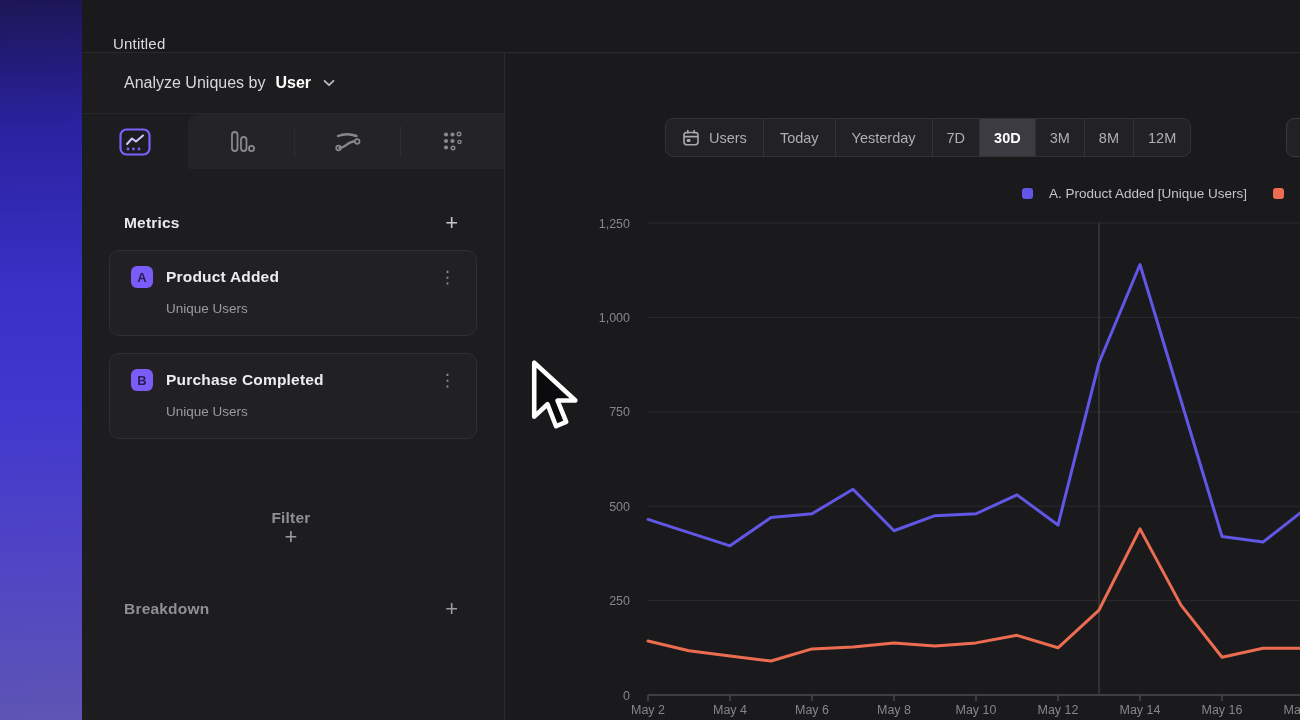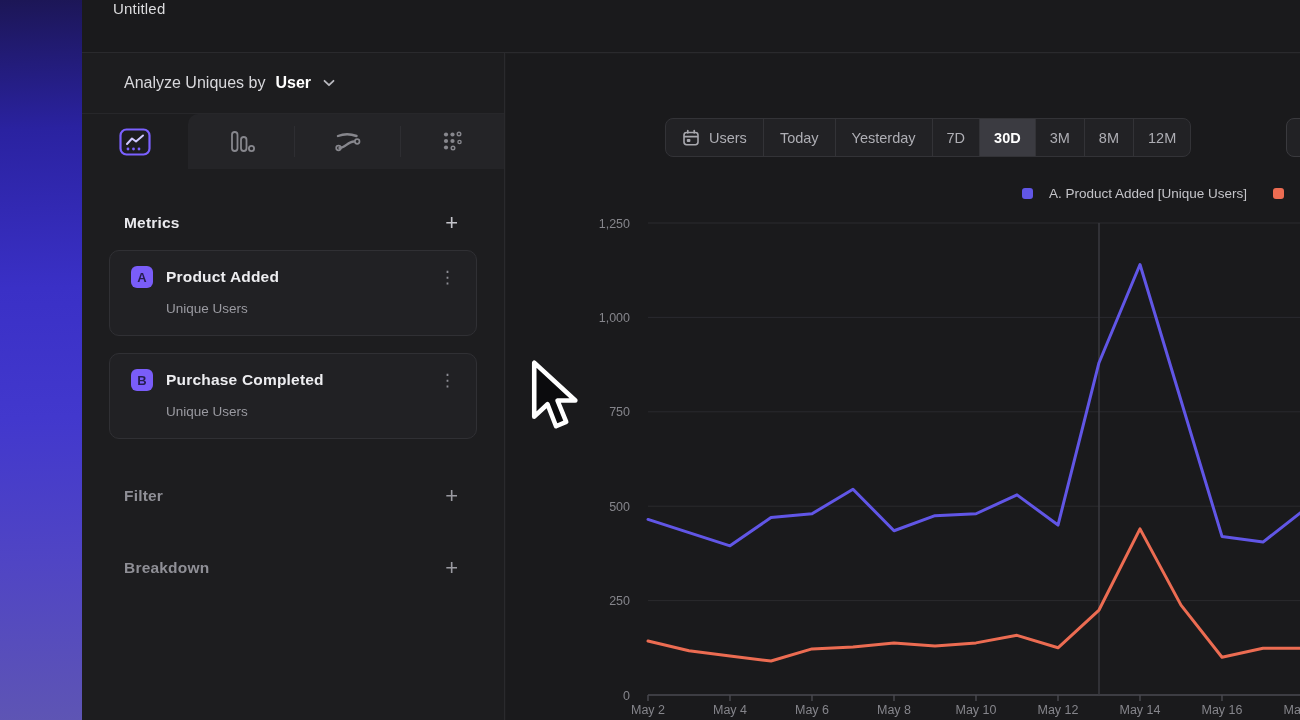--- a/index.html
+++ b/index.html
@@ -8,21 +8,21 @@
   body { position:relative; }
 
   
   .bg-strip { position:absolute; left:0; top:0; width:82px; height:720px;
     background:linear-gradient(178deg,#1c1656 0%, #2a22a0 18%, #3a30c6 40%, #4238cd 58%, #5045c4 78%, #5e55b4 100%); }
 
   
   .app { position:absolute; left:82px; top:0; right:0; height:720px; background:#1d1d1f; }
 
   .topbar { position:absolute; left:0; top:0; right:0; height:53px; background:#1a1a1c;
-    border-bottom:1px solid #2a2a2d; display:flex; align-items:flex-start; padding-left:31px; }
+    border-bottom:1px solid #2a2a2d; display:flex; align-items:flex-end; padding-left:31px; }
   .topbar .title { color:#dcdcde; font-size:15px; font-weight:500; letter-spacing:.2px; }
 
   
   .left-panel { position:absolute; left:0; top:53px; bottom:0; width:423px; background:#1d1d1f;
     border-right:1px solid #2a2a2d; }
 
   .analyze-row { height:61px; border-bottom:1px solid #27272a; display:flex; align-items:center;
     padding-left:42px; gap:10px; }
   .analyze-row .lbl { color:#d8d8dc; font-size:16px; }
   .analyze-row .val { color:#ffffff; font-size:16px; font-weight:700; }
@@ -45,21 +45,21 @@
   .metric-card { margin:17px 27px 0 27px; height:86px; background:#212124;
     border:1px solid #303034; border-radius:10px; padding:15px 18px 0 21px; position:relative; }
   .metric-card .row1 { display:flex; align-items:center; gap:13px; }
   .badge { width:22px; height:22px; border-radius:6px; background:#7a5df9; color:#241d4f;
     font-size:13px; font-weight:700; display:flex; align-items:center; justify-content:center; }
   .metric-card .ev { color:#ededf0; font-size:15.5px; font-weight:600; letter-spacing:.2px; }
   .kebab { position:absolute; right:16px; top:16px; color:#8d8d94; font-size:17px; line-height:17px;
     letter-spacing:0; cursor:pointer; padding:2px 4px; }
   .metric-card .measure { margin:13px 0 0 35px; color:#9a9aa1; font-size:13.5px; }
 
-  .filter-head { margin-top:47px; }
+  .filter-head { margin-top:70px;flex-direction:column; }
   .break-head { margin-top:52px;gap:40px; }
   .sub-title { color:#8f8f96; font-size:15.5px; font-weight:700; letter-spacing:.2px; }
 
   
   .main { position:absolute; left:424px; top:54px; right:0; bottom:0; background:#1a1a1c; }
 
   .range-bar { position:absolute; left:159px; top:64px; height:39px; display:flex; }
   .seg-group { display:flex; height:39px; background:#222225; border:1px solid #333337;
     border-radius:8px; overflow:hidden; }
   .seg { display:flex; align-items:center; gap:9px; padding:0 16px; color:#aeaeb4;

